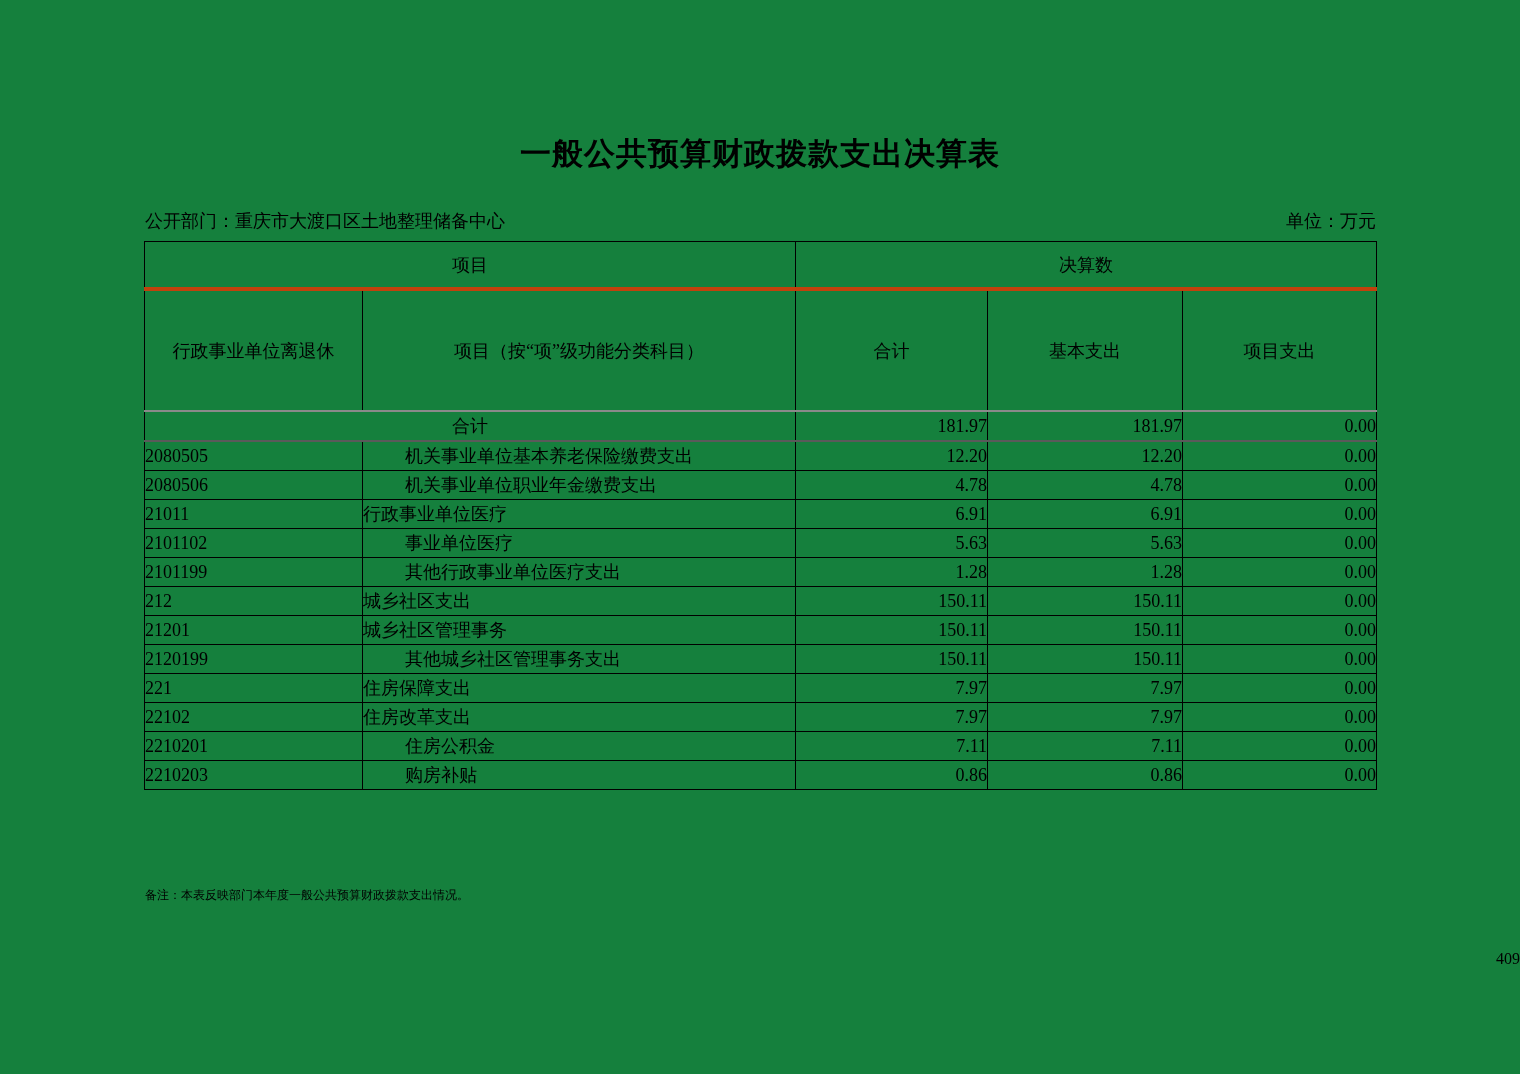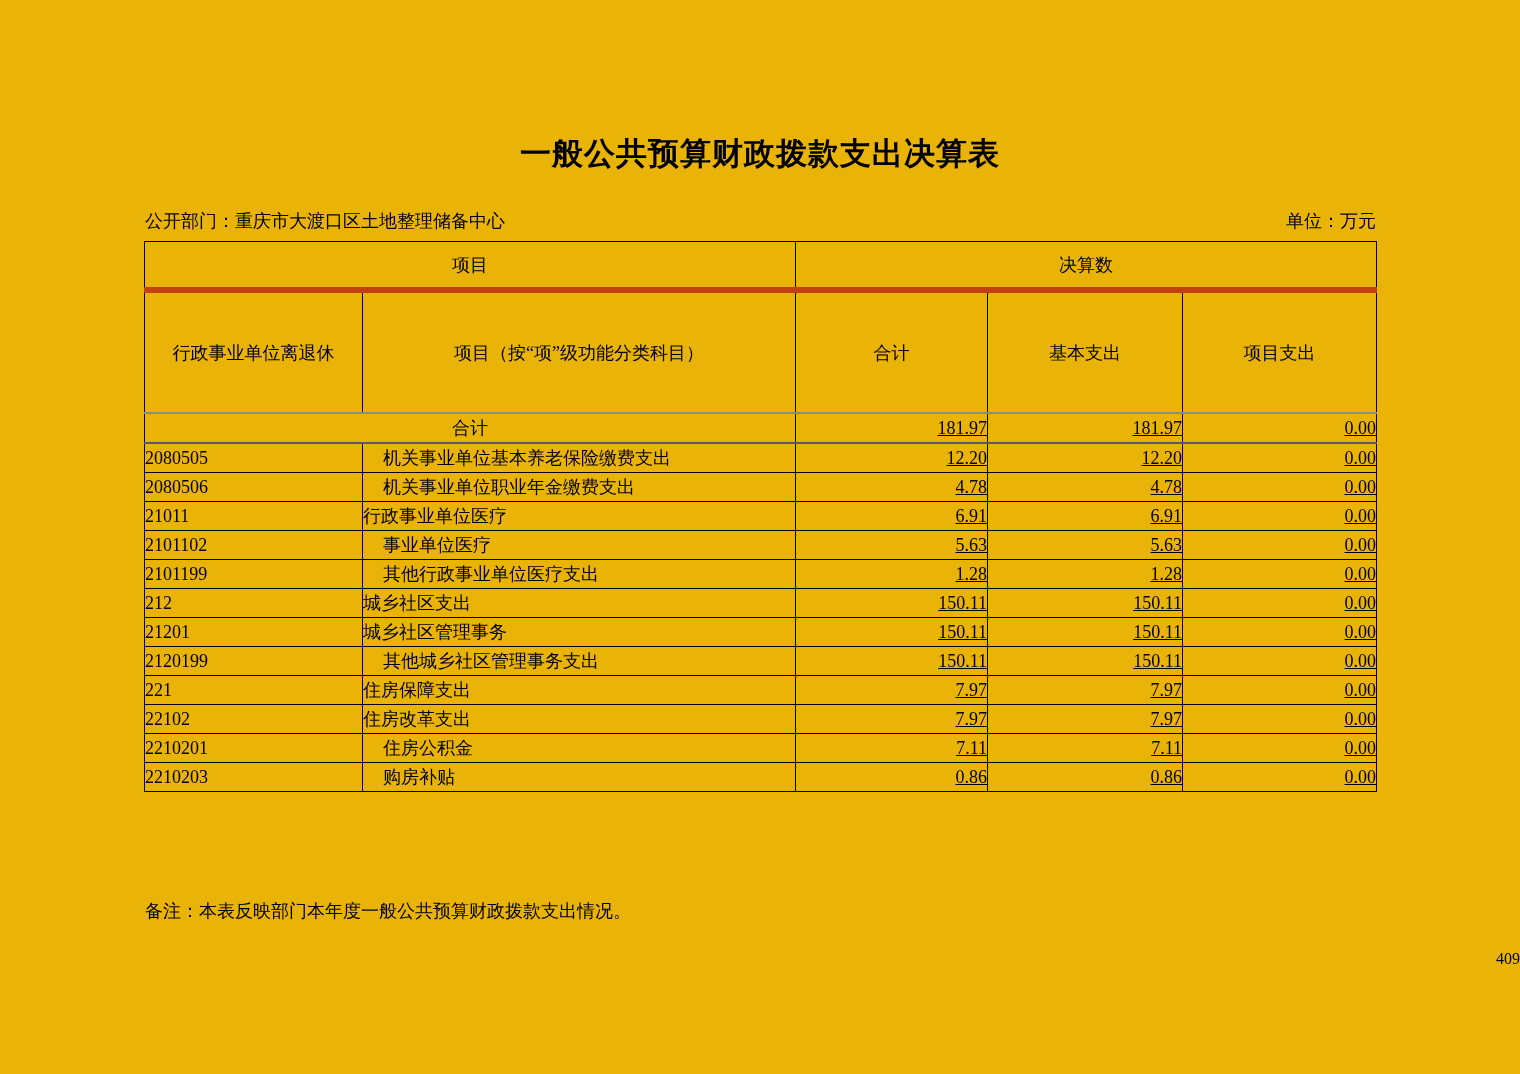--- a/index.html
+++ b/index.html
@@ -6,21 +6,21 @@
     margin: 0;
     padding: 0;
     background: #ffffff;
     color: #000000;
     font-family: "Liberation Serif", "DejaVu Serif", serif;
   }
   .page {
     position: relative;
     width: 1520px;
     height: 1074px;
-    background: #eab308;
+    background: #15803d;
     overflow: hidden;
   }
   .doc-title {
     position: absolute;
     top: 133px;
     left: 0;
     width: 100%;
     margin: 0;
     text-align: center;
     font-size: 31px;
@@ -49,41 +49,40 @@
   table.budget td {
     border: 1px solid #000000;
     padding: 0;
     overflow: hidden;
     white-space: nowrap;
   }
   tr.hrow1 td {
     height: 45px;
     text-align: center;
     vertical-align: middle;
-    border-bottom: 6px solid #c2410c;
+    border-bottom: 4px solid #c2410c;
   }
   tr.hrow2 td {
     height: 119px;
     text-align: center;
     vertical-align: middle;
     border-bottom: 2px solid #8a8a8a;
   }
   tbody tr td { height: 28px; vertical-align: middle; }
   tr.total-row td { border-bottom: 2px solid #5a5a5a; }
   td.cell-center { text-align: center; }
   td.cell-code { text-align: left; padding-left: 8px; }
   td.cell-item { text-align: left; padding-left: 9px; }
-  td.cell-item.indent { padding-left: 20px; }
-  td.cell-num { text-align: right; padding-right: 14px; text-decoration: underline; }
+  td.cell-item.indent { padding-left: 42px; }
+  td.cell-num { text-align: right; padding-right: 14px; }
   .note-line {
     position: absolute;
     top: 887px;
     left: 145px;
-    font-size: 18px;
-    margin-top: 12px;
+    font-size: 12px;
   }
   .page-number {
     position: absolute;
     top: 950px;
     left: 0;
     width: 100%;
     text-align: right;
     font-size: 16px;
   }
 </style>

